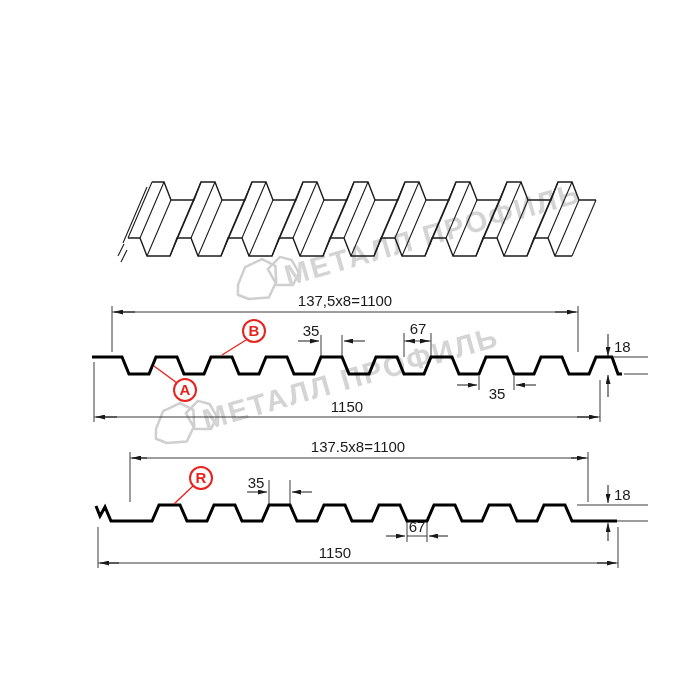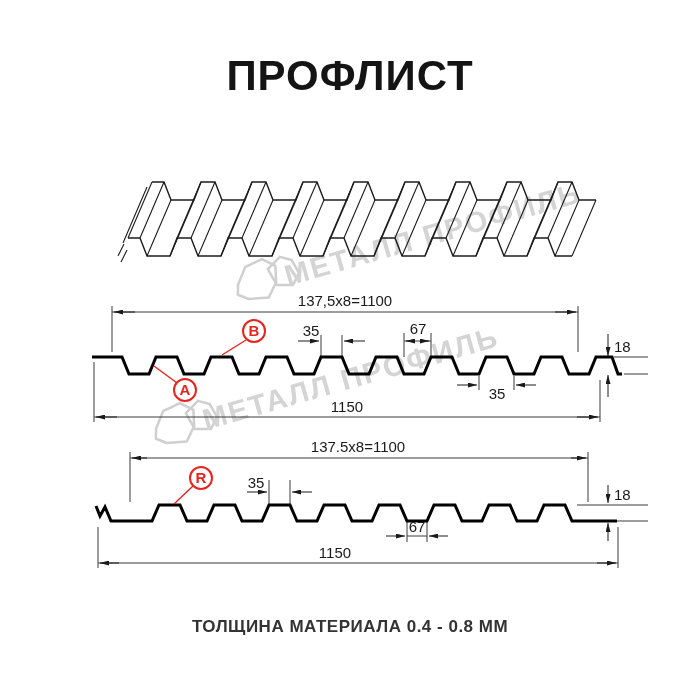--- a/index.html
+++ b/index.html
@@ -25,21 +25,20 @@
   .redcirc{stroke:#e8231c;stroke-width:2;fill:#ffffff;}
   .redline{stroke:#e8231c;stroke-width:1.4;fill:none;}
   .redletter{font-family:"Liberation Sans",sans-serif;font-weight:bold;font-size:15px;
              fill:#e8231c;text-anchor:middle;}
 </style>
 </head>
 <body>
 
 <div class="stage">
 
-  <div class="title">ПРОФЛИСТ</div>
 
   <svg width="700" height="700" viewBox="0 0 700 700">
     <defs>
       <marker id="arw" markerWidth="9" markerHeight="5" refX="9" refY="2.5" orient="auto" markerUnits="userSpaceOnUse">
         <path d="M0,0L9,2.5L0,5Z" fill="#1a1a1a"></path>
       </marker>
     </defs>
 
     <g>
       <path fill="#ffffff" stroke="none" d="M128,238H140L147,256H170L177,238H191L198,256H221L228,238H242L249,256H272L279,238H293L300,256H323L330,238H344L351,256H374L381,238H395L402,256H425L432,238H446L453,256H476L483,238H497L504,256H527L534,238H548L555,256H572L596,200H579L572,182H558L551,200H528L521,182H507L500,200H477L470,182H456L449,200H426L419,182H405L398,200H375L368,182H354L347,200H324L317,182H303L296,200H273L266,182H252L245,200H222L215,182H201L194,200H171L164,182H152Z"></path>
@@ -119,14 +118,13 @@
       <text class="dim-label mid" x="417" y="532">67</text>
       <text class="dim-label" x="614" y="500">18</text>
       <text class="dim-label mid" x="335" y="558">1150</text>
 
       <line class="redline" x1="174" y1="504" x2="193" y2="486"></line>
       <circle class="redcirc" cx="201" cy="478" r="11"></circle>
       <text class="redletter" x="201" y="483">R</text>
     </g>
   </svg>
 
-  <div class="footer">ТОЛЩИНА МАТЕРИАЛА 0.4 - 0.8 ММ</div>
 </div>
 
 </body></html>

